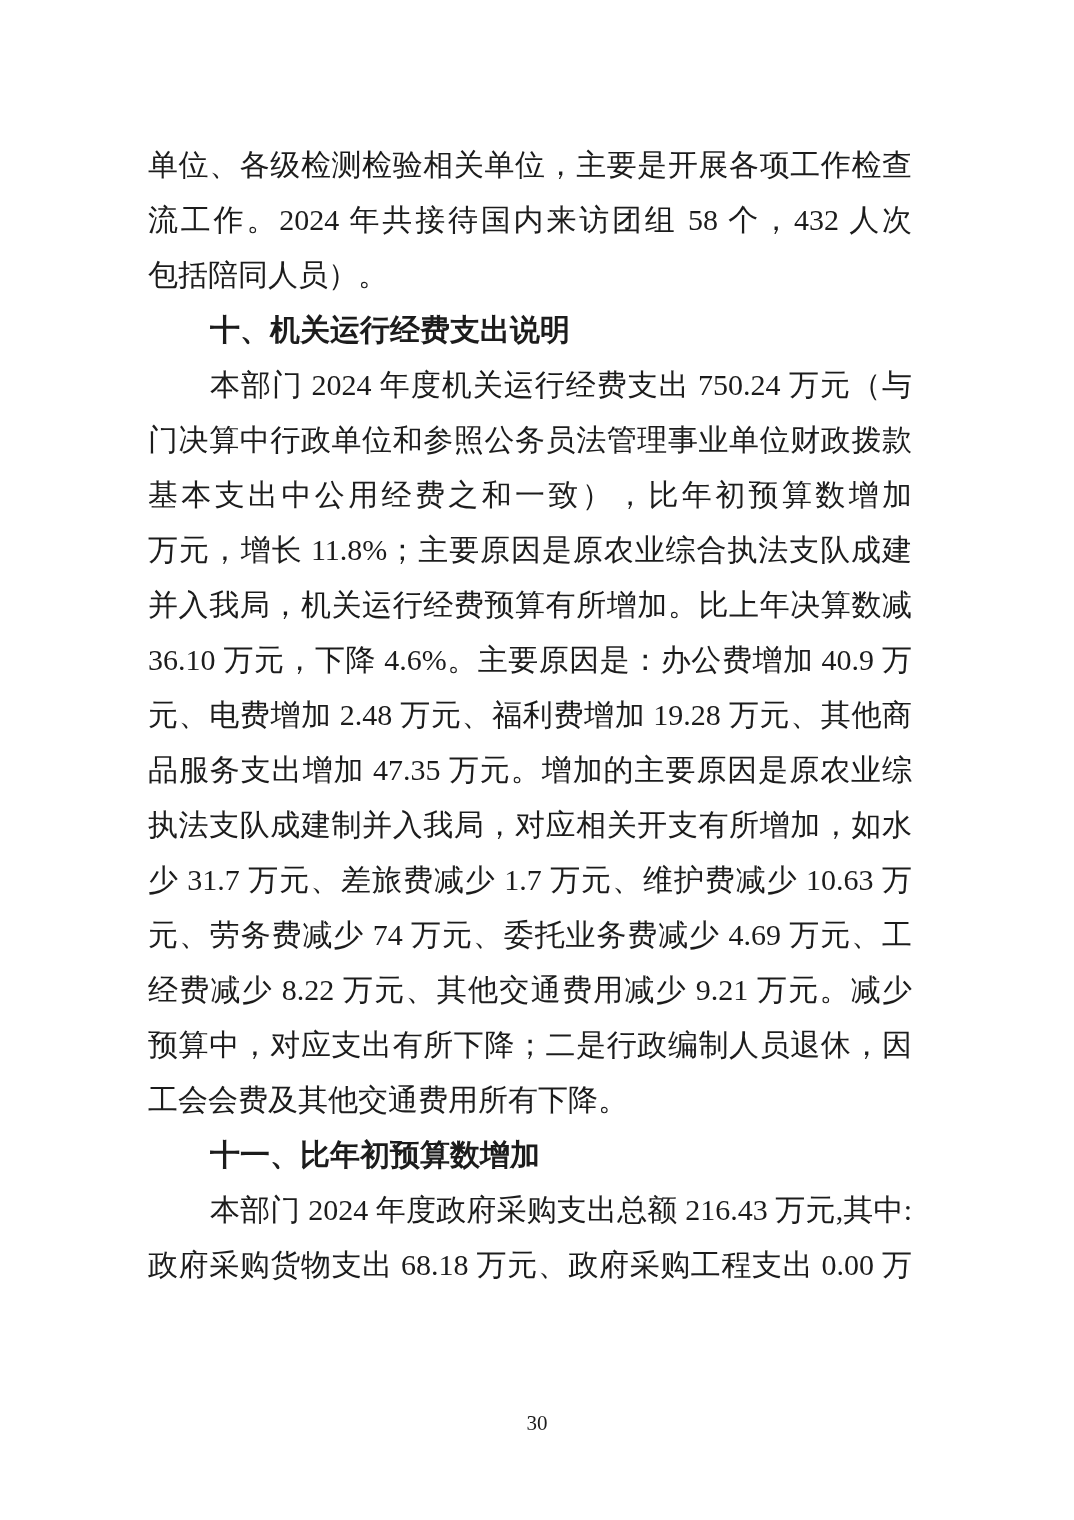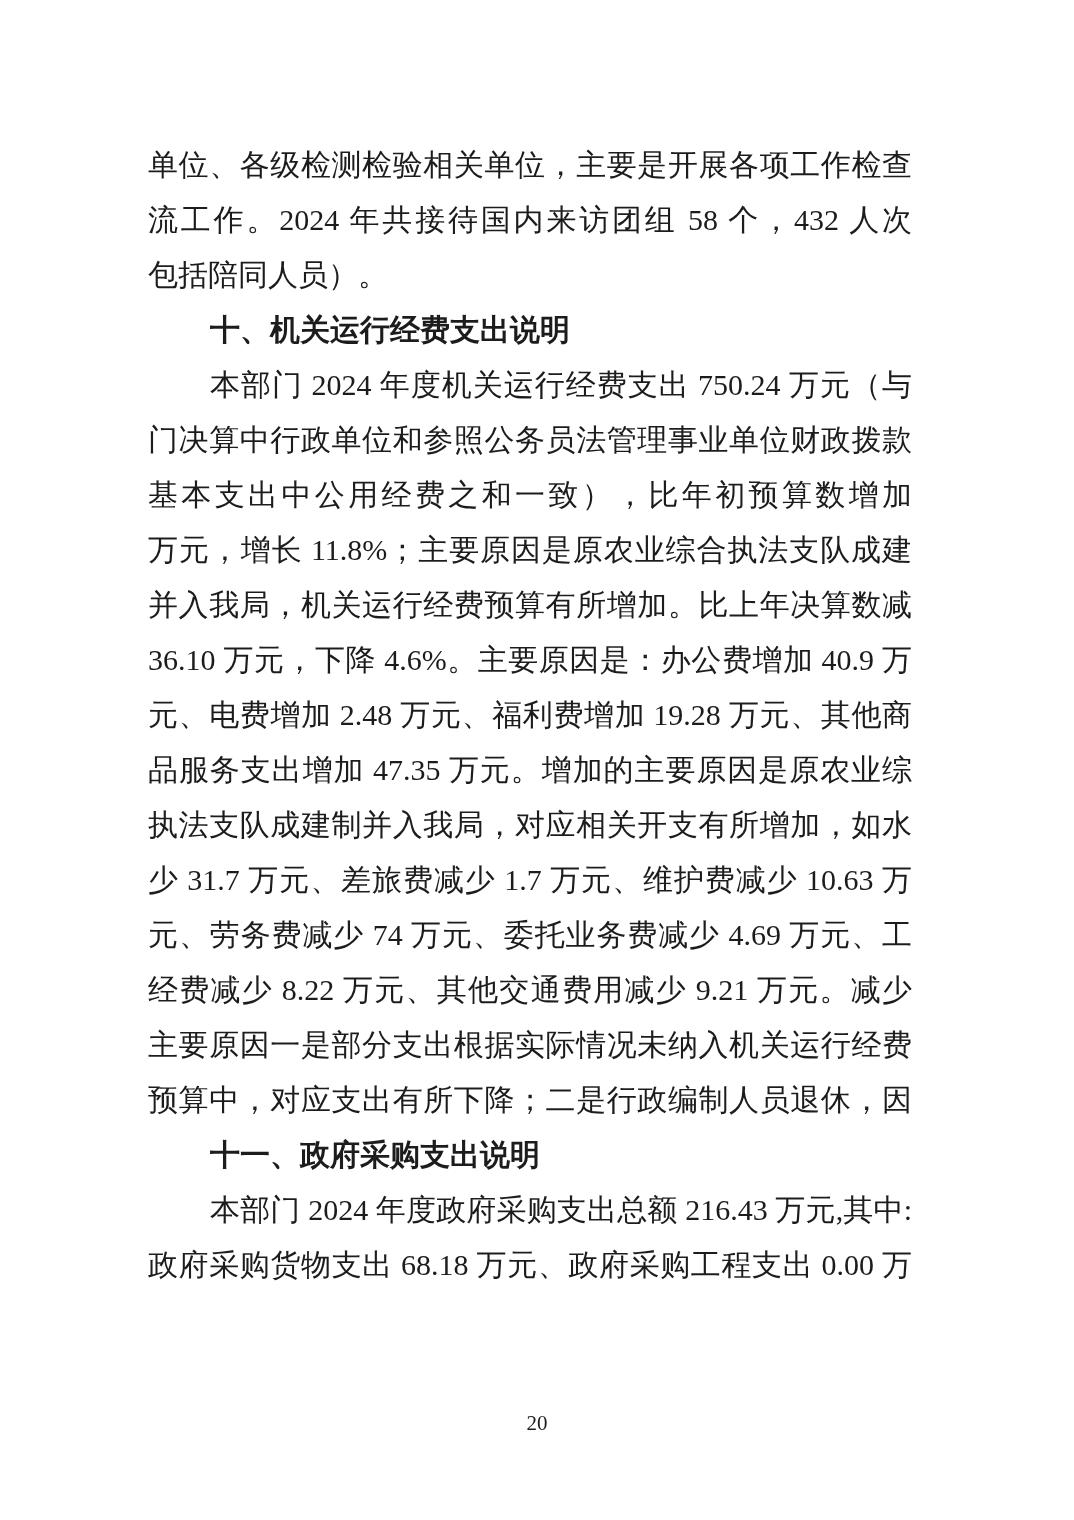--- a/index.html
+++ b/index.html
@@ -76,26 +76,26 @@
     <div class="line">基本支出中公用经费之和一致），比年初预算数增加 79.47</div>
     <div class="line">万元，增长 11.8%；主要原因是原农业综合执法支队成建制</div>
     <div class="line">并入我局，机关运行经费预算有所增加。比上年决算数减少</div>
     <div class="line">36.10 万元，下降 4.6%。主要原因是：办公费增加 40.9 万</div>
     <div class="line">元、电费增加 2.48 万元、福利费增加 19.28 万元、其他商</div>
     <div class="line">品服务支出增加 47.35 万元。增加的主要原因是原农业综合</div>
     <div class="line">执法支队成建制并入我局，对应相关开支有所增加，如水电、</div>
     <div class="line">少 31.7 万元、差旅费减少 1.7 万元、维护费减少 10.63 万</div>
     <div class="line">元、劳务费减少 74 万元、委托业务费减少 4.69 万元、工会</div>
     <div class="line">经费减少 8.22 万元、其他交通费用减少 9.21 万元。减少的</div>
-    <div class="line">主要原因一是部分支出根据实际情况未纳入机关运行经费</div>
     <div class="line">预算中，对应支出有所下降；二是行政编制人员退休，因此</div>
+    <div class="line end">工会会费及其他交通费用所有下降。</div>
 
-    <div class="heading">十一、政府采购支出说明</div>
+    <div class="heading">十一、比年初预算数增加</div>
 
     <div class="line ind">本部门 2024 年度政府采购支出总额 216.43 万元,其中:</div>
     <div class="line">政府采购货物支出 68.18 万元、政府采购工程支出 0.00 万</div>
 
   </div>
 
   <div class="page-footer">
-    <span>20</span>
+    <span>30</span>
   </div>
 </div>
 
 </body></html>

